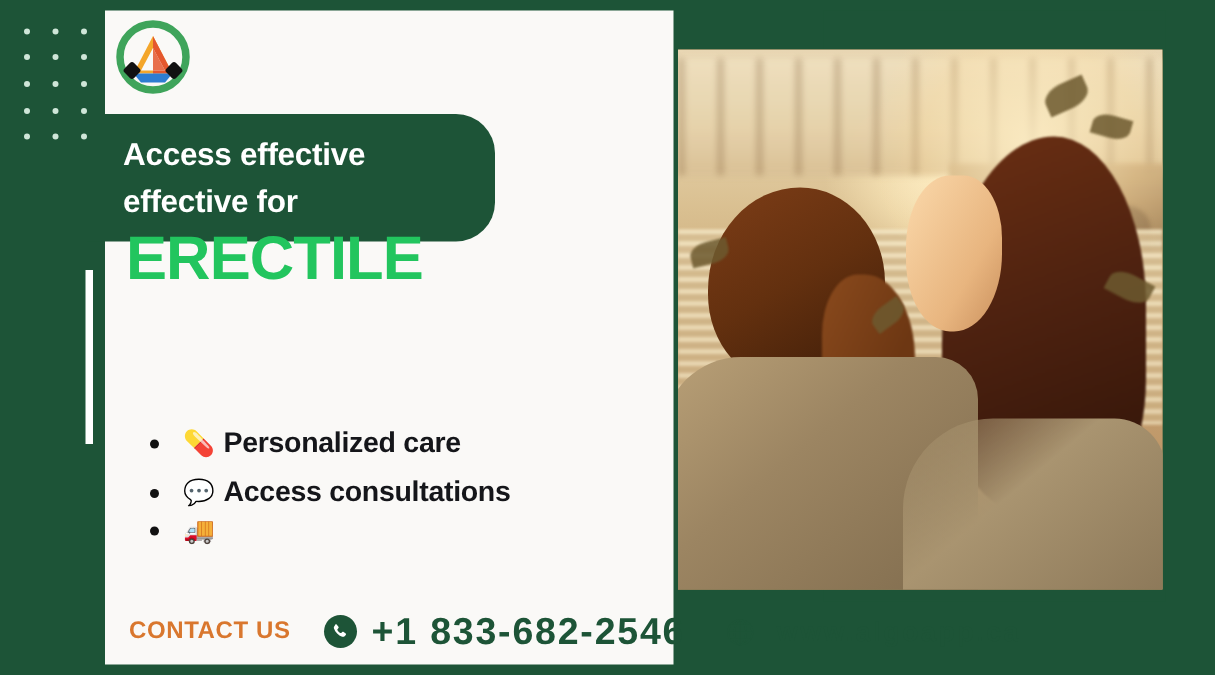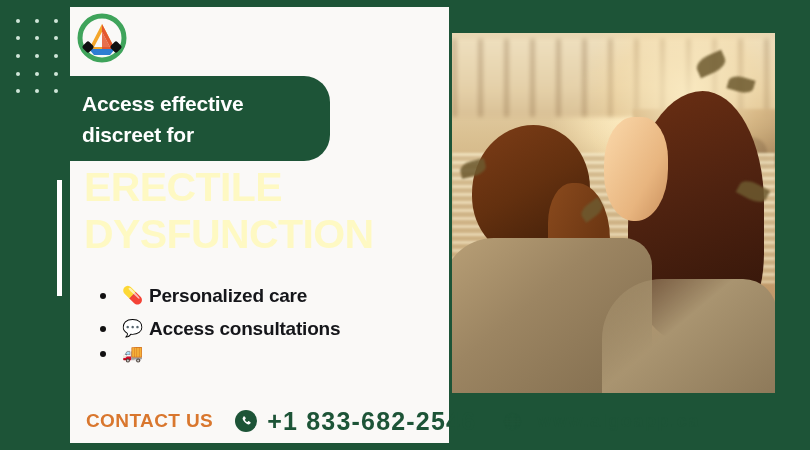--- a/index.html
+++ b/index.html
@@ -32,38 +32,38 @@
   }
   .eyebrow .line{
     color:#ffffff;font-size:21px;font-weight:bold;line-height:31px;letter-spacing:-.2px;
   }
 
   
   .accent-bar{position:absolute;left:57px;top:180px;width:5px;height:116px;background:#ffffff;}
 
   
   .headline{
-    position:absolute;left:84px;top:164px;width:360px;
-    color:#fef9c3;font-size:41px;font-weight:bold;line-height:47px;letter-spacing:-.6px;
+    position:absolute;left:84px;top:149px;width:360px;
+    color:#22c55e;font-size:41px;font-weight:bold;line-height:47px;letter-spacing:-.6px;
   }
   .headline .hl2{display:block;}
 
   
   .bullets{position:absolute;left:100px;top:279px;width:340px;margin:0;padding:0;list-style:none;}
   .bullets li{
     display:flex;align-items:center;
     color:#15161a;font-size:19px;font-weight:bold;line-height:33px;letter-spacing:-.2px;
   }
   .bullets li .dot{width:6px;height:6px;border-radius:50%;background:#111;flex:0 0 auto;margin-right:16px;}
   .bullets li .emo{flex:0 0 auto;margin-right:7px;font-size:17px;line-height:1;display:inline-block;width:20px;}
   .bullets li .txt{white-space:nowrap;}
 
   
   .contact{position:absolute;left:86px;top:406px;height:30px;display:flex;align-items:center;}
-  .contact .cu{color:#d9772e;font-size:19px;font-weight:bold;letter-spacing:.4px;margin-right:22px;}
+  .contact .cu{color:#d9772e;font-size:16px;font-weight:bold;letter-spacing:.4px;margin-right:22px;}
   .phone-ico{width:22px;height:22px;border-radius:50%;background:#1d5437;display:flex;align-items:center;justify-content:center;flex:0 0 auto;margin-right:10px;}
   .phone-ico svg{width:13px;height:13px;display:block;}
   .contact .tel{color:#1d5437;font-size:25px;font-weight:bold;letter-spacing:1.2px;margin-right:26px;white-space:nowrap;}
   .globe-ico{width:21px;height:21px;flex:0 0 auto;margin-right:14px;}
   .globe-ico svg{width:21px;height:21px;display:block;}
   .contact .site{color:#1d5437;font-size:18px;font-weight:bold;letter-spacing:1.6px;white-space:nowrap;}
 
   
   .photo-frame{position:absolute;left:549px;top:7px;width:228px;height:394px;background:#1d5437;}
   .photo{
@@ -156,28 +156,27 @@
       <path d="M14 38 L40 38 L35 44 L19 44 Z" fill="#2d7dd2"></path>
       <path d="M27 21 L35 36 L19 36 Z" fill="#faf9f7"></path>
       <path d="M27 21 L35 36 L27 36 Z" fill="#e4572e" opacity=".85"></path>
       <rect x="8.5" y="31.5" width="9" height="9" rx="2" transform="rotate(-45 13 36)" fill="#111"></rect>
       <rect x="36.5" y="31.5" width="9" height="9" rx="2" transform="rotate(45 41 36)" fill="#111"></rect>
     </svg>
   </div>
 
   <div class="eyebrow">
     <div class="line">Access effective</div>
-    <div class="line">discreet for</div>
+    <div class="line">effective for</div>
   </div>
 
   <div class="accent-bar"></div>
 
   <div class="headline">
     <span class="hl1">ERECTILE</span>
-    <span class="hl2">DYSFUNCTION</span>
   </div>
 
   <ul class="bullets">
     <li>
       <span class="dot"></span>
       <span class="emo">💊</span>
       <span class="txt">Personalized care</span>
     </li>
     <li>
       <span class="dot"></span>

